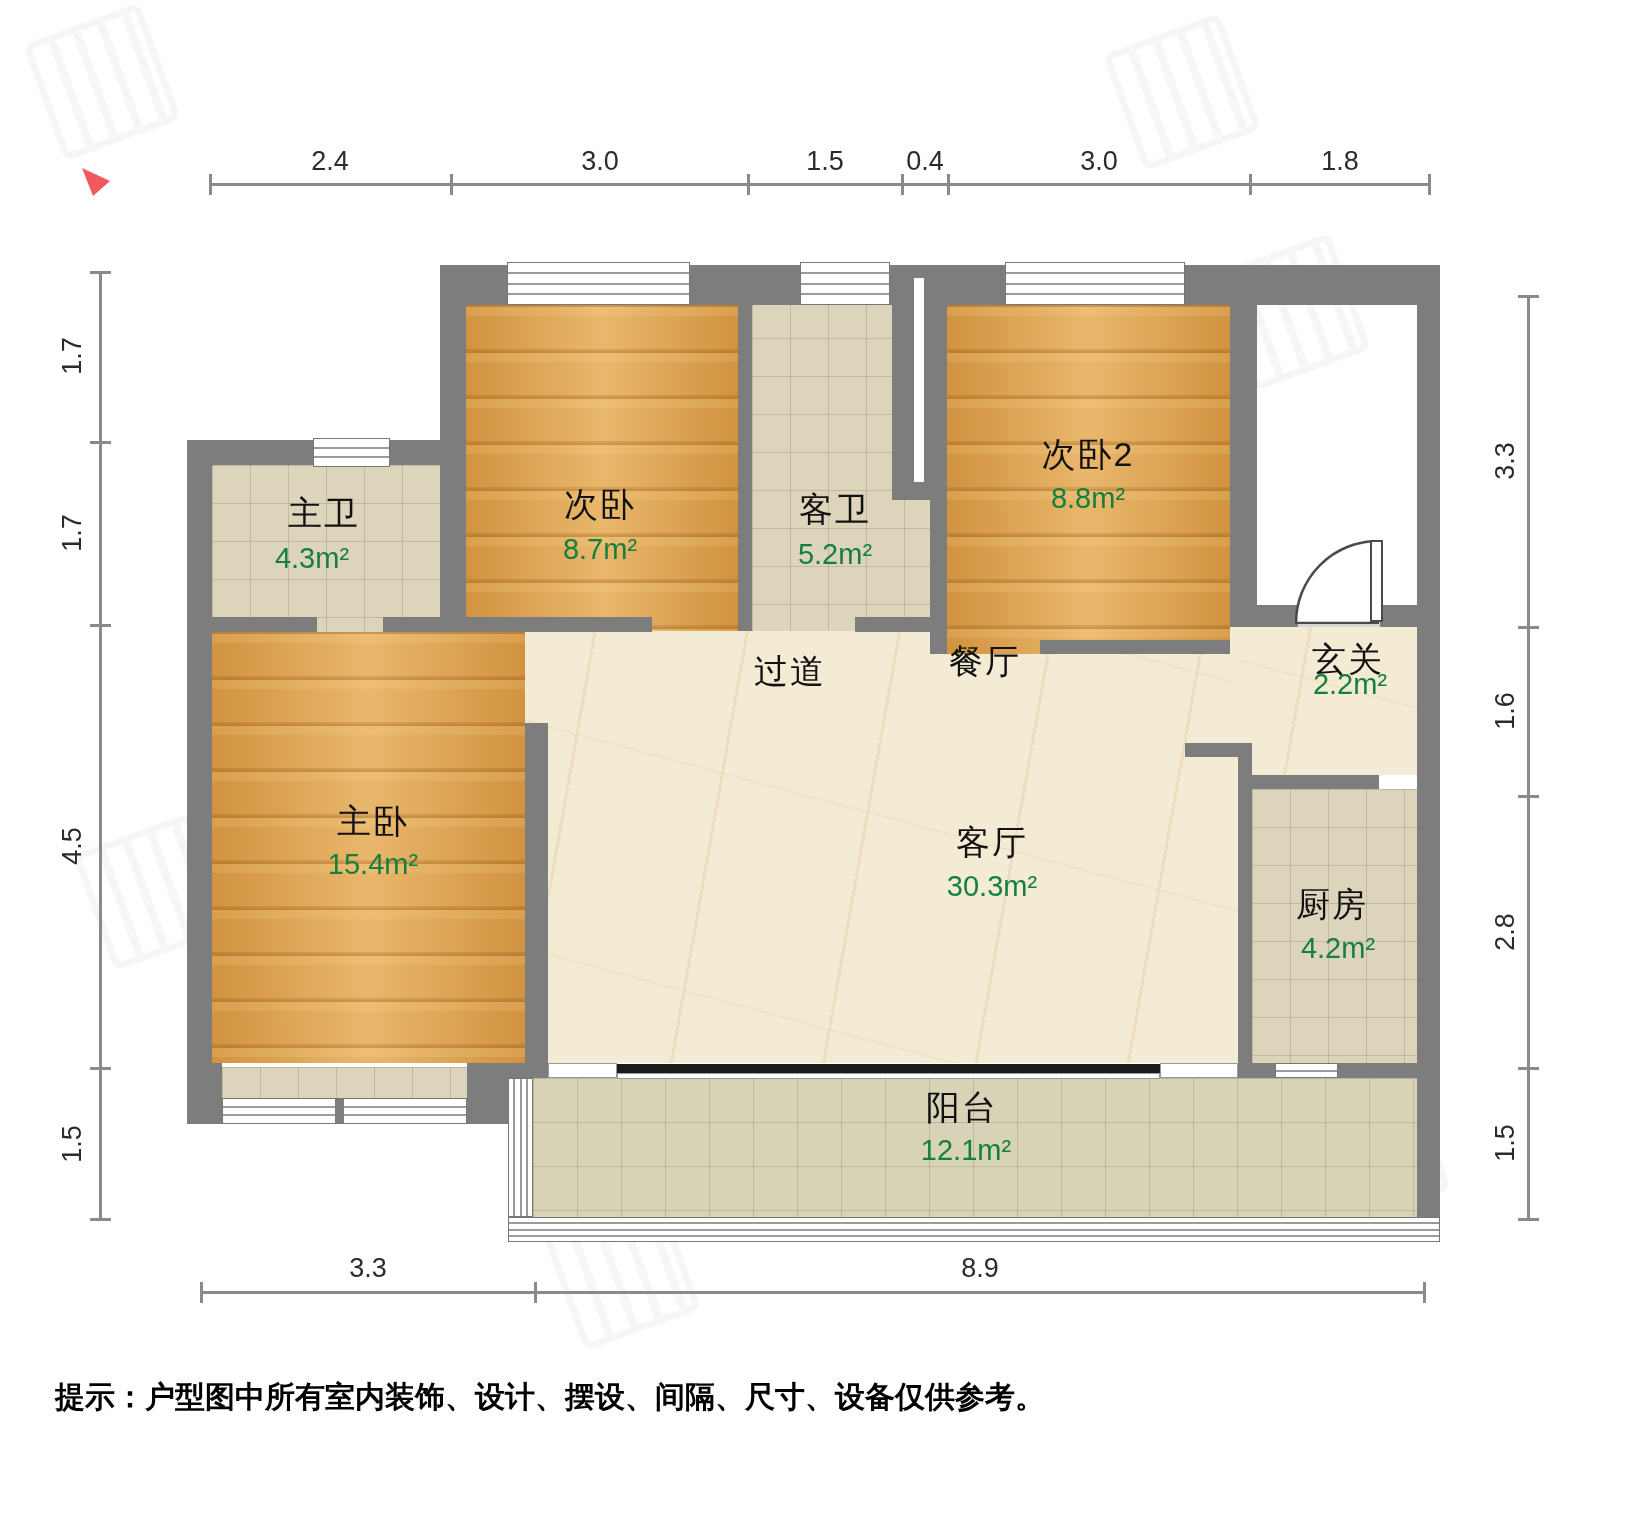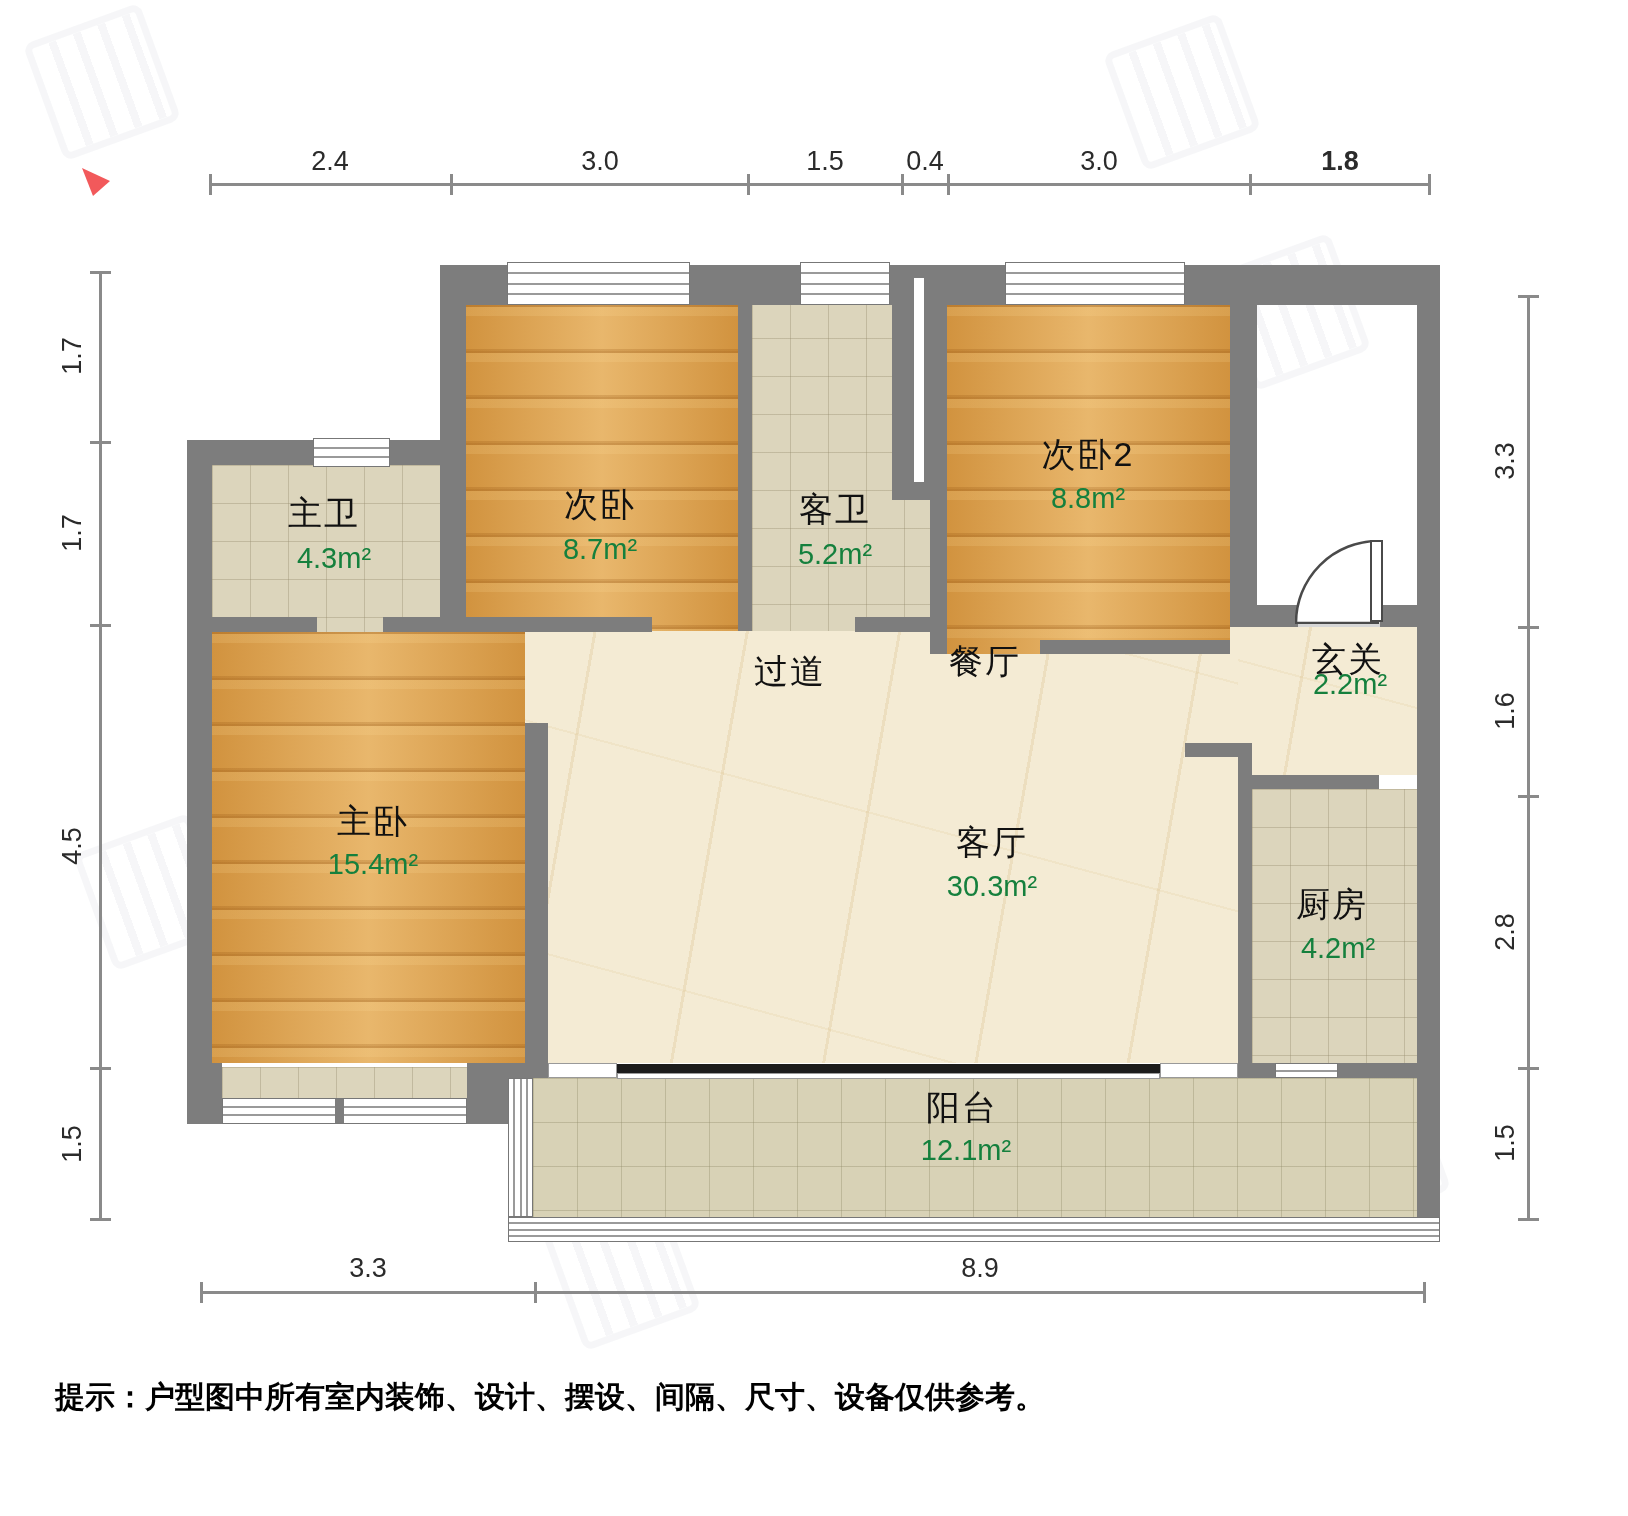--- a/index.html
+++ b/index.html
@@ -163,21 +163,21 @@
   <span class="abs rlabel" style="left:600px;top:505px;">次卧</span>
   <span class="abs rarea" style="left:600px;top:549px;">8.7m²</span>
 
   <span class="abs rlabel" style="left:835px;top:510px;">客卫</span>
   <span class="abs rarea" style="left:835px;top:554px;">5.2m²</span>
 
   <span class="abs rlabel" style="left:1088px;top:455px;">次卧2</span>
   <span class="abs rarea" style="left:1088px;top:498px;">8.8m²</span>
 
   <span class="abs rlabel" style="left:324px;top:514px;">主卫</span>
-  <span class="abs rarea" style="left:312px;top:558px;margin-left:22px;">4.3m²</span>
+  <span class="abs rarea" style="left:312px;top:558px;">4.3m²</span>
 
   <span class="abs rlabel" style="left:373px;top:822px;">主卧</span>
   <span class="abs rarea" style="left:373px;top:864px;">15.4m²</span>
 
   <span class="abs rlabel" style="left:790px;top:672px;">过道</span>
   <span class="abs rlabel" style="left:985px;top:662px;">餐厅</span>
 
   <span class="abs rlabel" style="left:1348px;top:660px;">玄关</span>
   <span class="abs rarea" style="left:1350px;top:684px;">2.2m²</span>
 
@@ -196,21 +196,21 @@
   <div class="abs tick" style="left:747px;top:174px;width:3px;height:21px;"></div>
   <div class="abs tick" style="left:901px;top:174px;width:3px;height:21px;"></div>
   <div class="abs tick" style="left:947px;top:174px;width:3px;height:21px;"></div>
   <div class="abs tick" style="left:1249px;top:174px;width:3px;height:21px;"></div>
   <div class="abs tick" style="left:1428px;top:174px;width:3px;height:21px;"></div>
   <span class="abs dlabel" style="left:330px;top:146px;">2.4</span>
   <span class="abs dlabel" style="left:600px;top:146px;">3.0</span>
   <span class="abs dlabel" style="left:825px;top:146px;">1.5</span>
   <span class="abs dlabel" style="left:925px;top:146px;">0.4</span>
   <span class="abs dlabel" style="left:1099px;top:146px;">3.0</span>
-  <span class="abs dlabel" style="left:1340px;top:146px;font-weight:bold;">1.8</span>
+  <span class="abs dlabel" style="left:1340px;top:146px;">1.8</span>
 
   <div class="abs dline" style="left:99px;top:272px;width:3px;height:948px;"></div>
   <div class="abs tick" style="left:90px;top:271px;width:21px;height:3px;"></div>
   <div class="abs tick" style="left:90px;top:441px;width:21px;height:3px;"></div>
   <div class="abs tick" style="left:90px;top:624px;width:21px;height:3px;"></div>
   <div class="abs tick" style="left:90px;top:1067px;width:21px;height:3px;"></div>
   <div class="abs tick" style="left:90px;top:1218px;width:21px;height:3px;"></div>
   <span class="abs dlabel v" style="left:72px;top:356px;">1.7</span>
   <span class="abs dlabel v" style="left:72px;top:533px;">1.7</span>
   <span class="abs dlabel v" style="left:72px;top:846px;">4.5</span>

